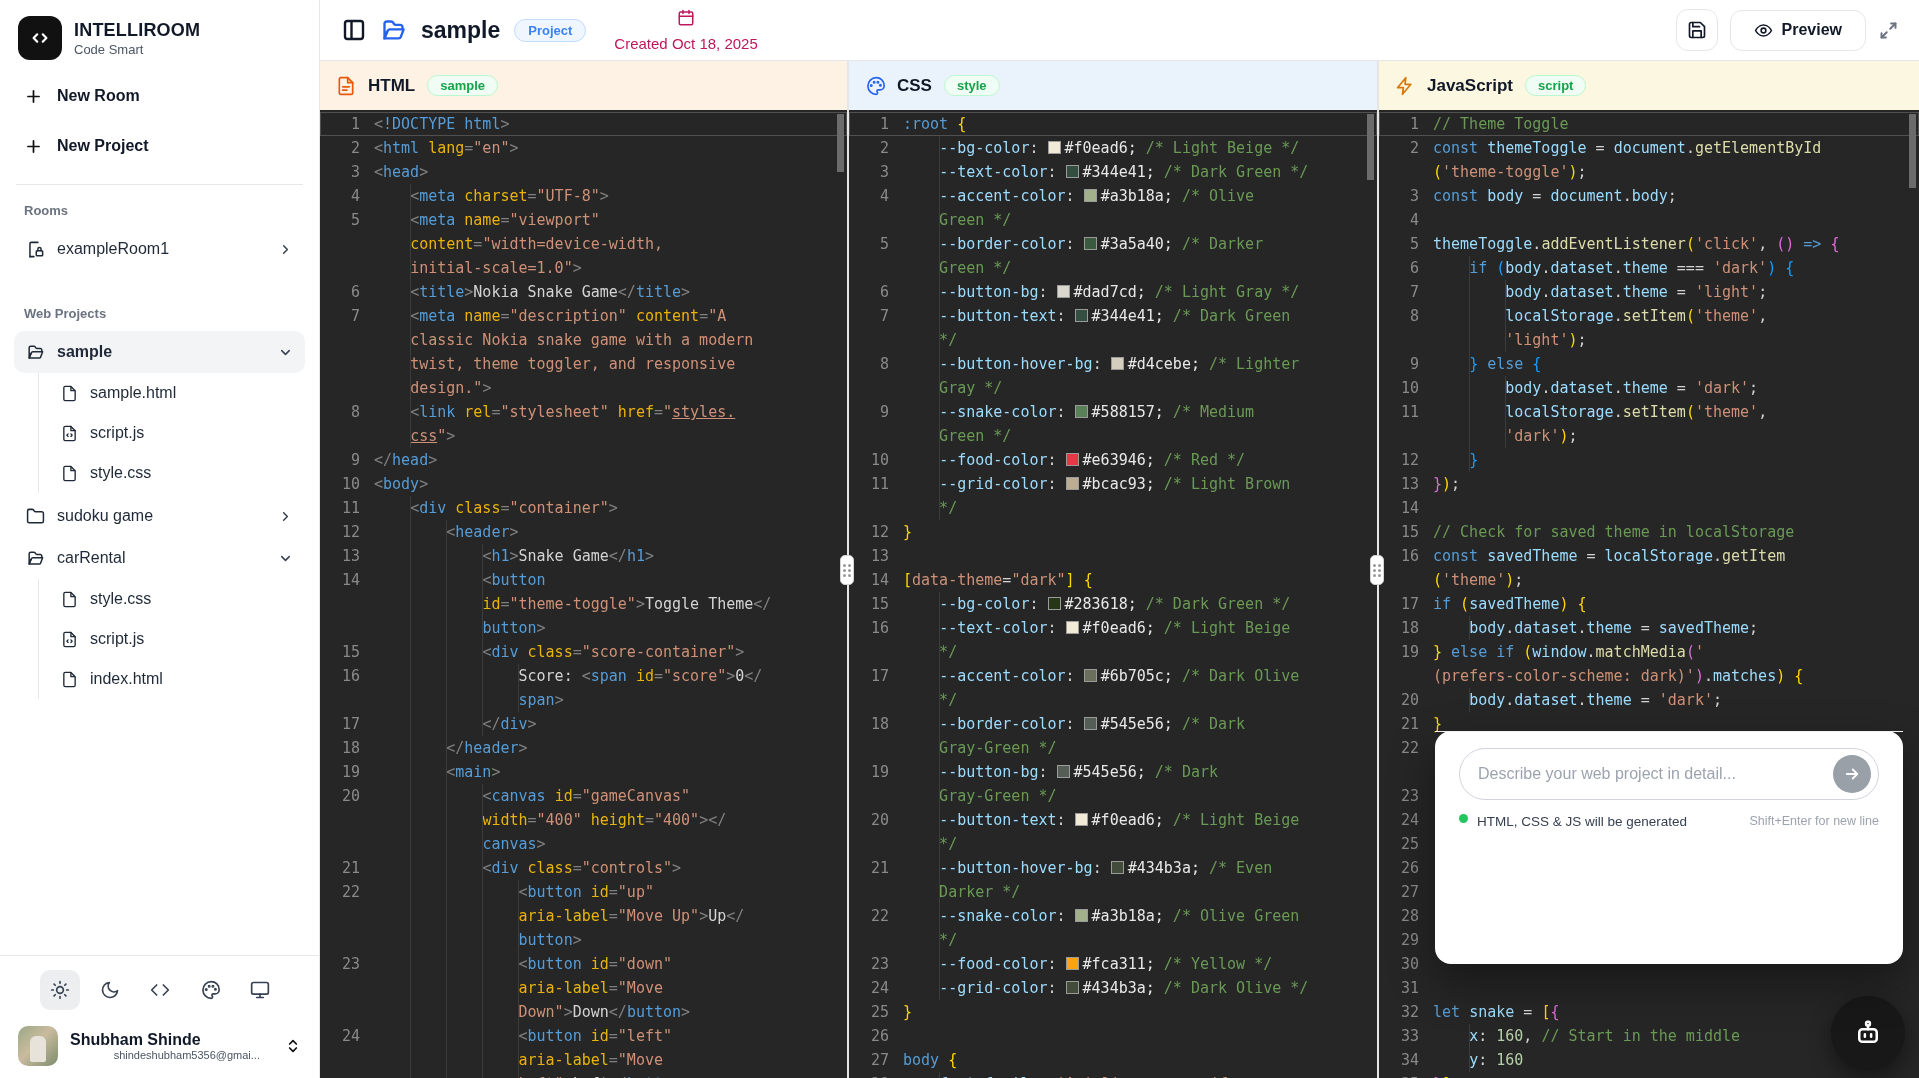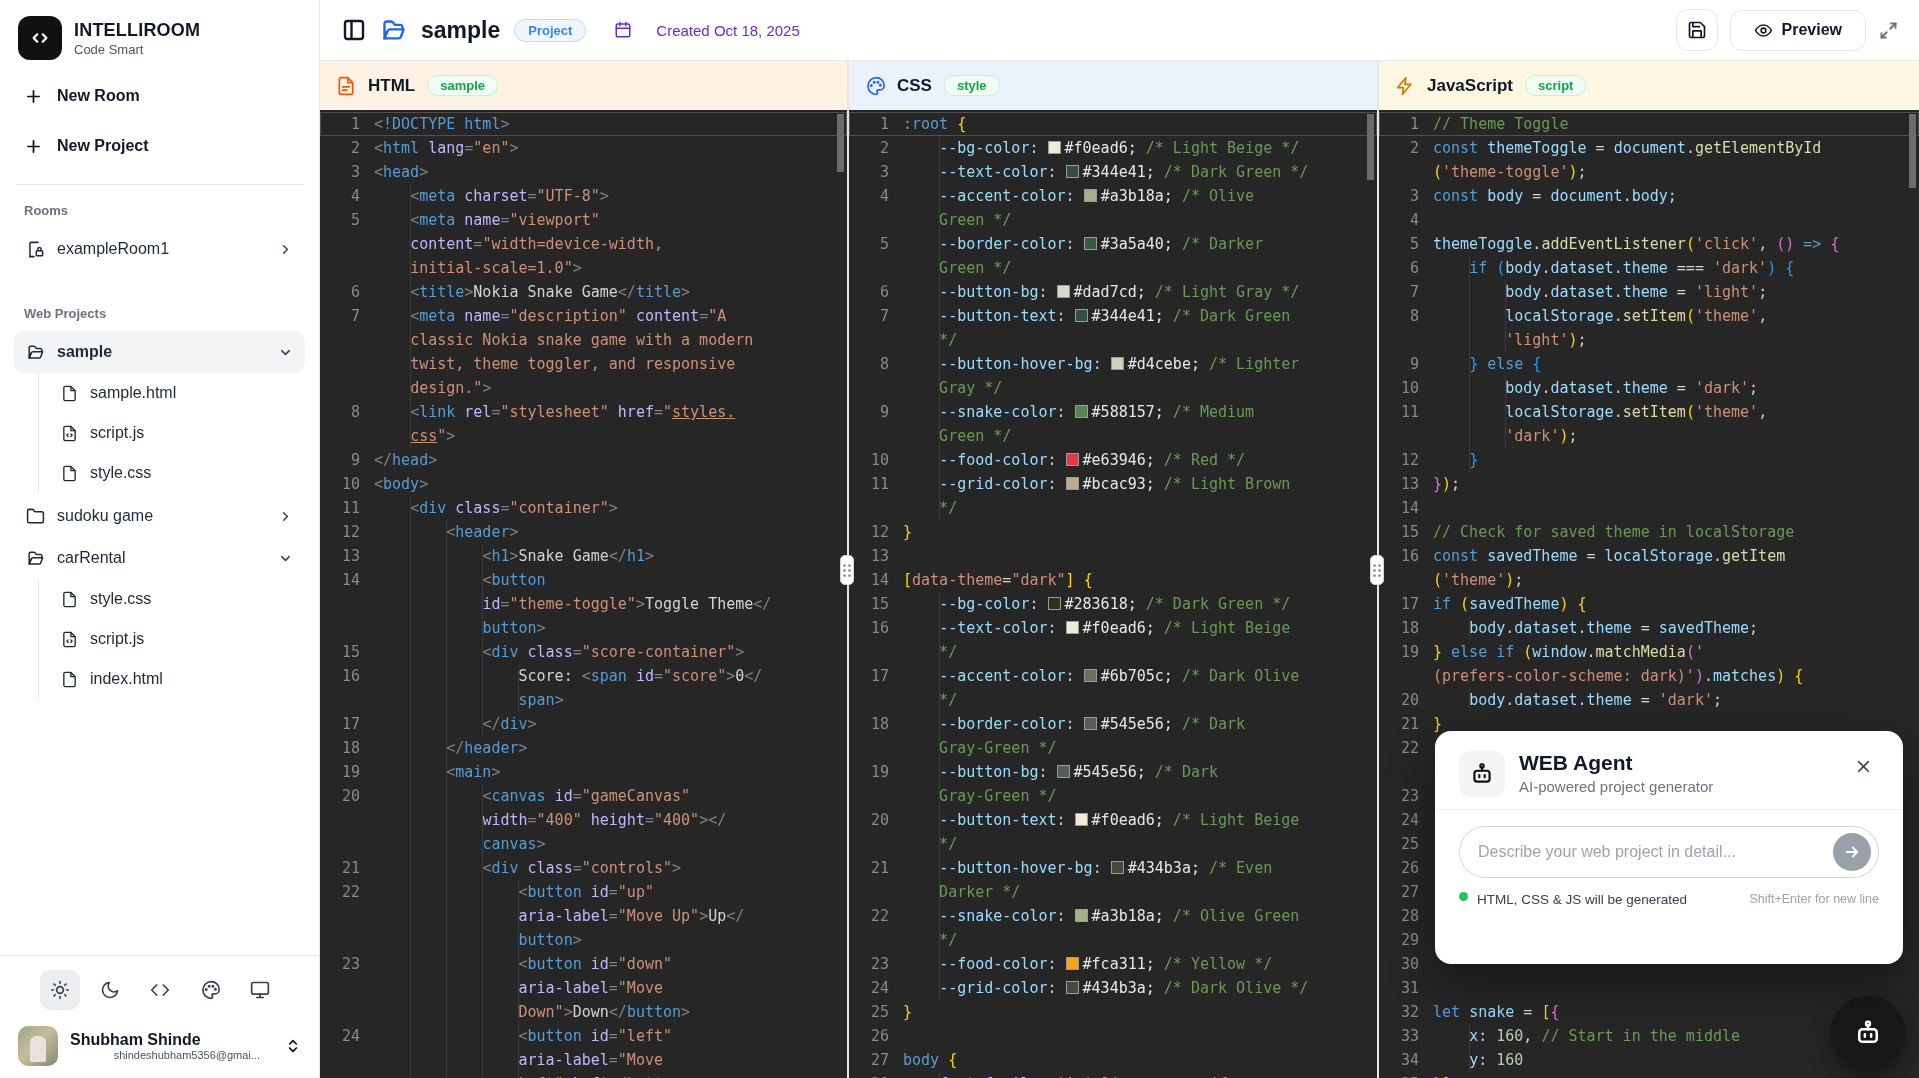--- a/index.html
+++ b/index.html
@@ -50,21 +50,21 @@
   .updown { color:#111; width:16px; height:16px; }
 
   
   .main { flex:1; display:flex; flex-direction:column; min-width:0; }
   .topbar { height:61px; border-bottom:1px solid #e5e7eb; display:flex; align-items:center;
     padding:0 20px 0 22px; gap:14px; background:#fff; }
   .topbar .ic-btn { background:none; border:none; cursor:pointer; display:flex; align-items:center; color:#111827; }
   .page-title { font-size:23px; font-weight:800; }
   .badge-blue { font-size:13px; color:#3b82f6; background:#eff6ff; border:1px solid #bfdbfe;
     border-radius:999px; padding:3px 13px; font-weight:600; }
-  .created { display:flex; align-items:center; gap:24px; color:#6d28d9; font-size:15px; margin-left:14px; }
+  .created { display:flex; align-items:center; gap:8px; color:#be185d; font-size:15px; margin-left:14px;flex-direction:column; }
   .topbar-right { margin-left:auto; display:flex; align-items:center; gap:12px; }
   .sq-btn { width:42px; height:42px; border:1px solid #e5e7eb; border-radius:12px; background:#fff;
     display:flex; align-items:center; justify-content:center; cursor:pointer; color:#111827; }
   .preview-btn { display:flex; align-items:center; gap:9px; border:1px solid #e5e7eb; border-radius:12px;
     background:#fff; padding:10px 23px; font-size:16px; font-weight:700; color:#111827; cursor:pointer; }
   .expand-btn { background:none; border:none; color:#6b7280; cursor:pointer; display:flex; }
 
   
   .panels { flex:1; display:flex; position:relative; min-height:0; }
   .panel { display:flex; flex-direction:column; min-width:0; }
@@ -79,21 +79,21 @@
   .badge-green { font-size:13px; color:#16a34a; background:#f0fdf4; border:1px solid #bbf7d0;
     border-radius:999px; padding:2px 12px; font-weight:600; }
   .panel-head svg { width:20px; height:20px; }
   .editor { flex:1; background:#262626; overflow:hidden; position:relative; padding-top:2px; }
   .crow { display:flex; height:24px; line-height:24px;
     font-family:"DejaVu Sans Mono","Liberation Mono",monospace; font-size:15px; white-space:pre; }
   .crow.hl { box-shadow: inset 0 0 0 1px #505050; }
   .ln { width:40px; text-align:right; margin-right:14px; color:#8a8a8a; flex-shrink:0; user-select:none; }
   .ct { flex:1; position:relative; }
   .ct i.guide { position:absolute; top:0; bottom:0; width:1px; background:#3b3b3b; }
-  .tk-t{color:#569cd6} .tk-a{color:#c4b5fd} .tk-s{color:#ce9178} .tk-p{color:#808080}
+  .tk-t{color:#569cd6} .tk-a{color:#eab308} .tk-s{color:#ce9178} .tk-p{color:#808080}
   .tk-w{color:#d4d4d4} .tk-c{color:#6a9955} .tk-u{color:#ce9178;text-decoration:underline}
   .tk-pr{color:#9cdcfe} .tk-v{color:#e8e8e8} .tk-sel{color:#569cd6} .tk-kw{color:#569cd6}
   .tk-vr{color:#9cdcfe} .tk-fn{color:#dcdcaa} .tk-num{color:#b5cea8}
   .tk-b1{color:#ffd700} .tk-b2{color:#da70d6} .tk-b3{color:#179fff}
   .swatch { display:inline-block; width:13px; height:13px; border:1px solid #9b9b9b;
     vertical-align:-1px; margin-right:4px; }
   .scroll-thumb { position:absolute; right:3px; top:4px; width:7px; background:#6b6b6b; }
   .p-html .scroll-thumb { height:58px; } .p-css .scroll-thumb { height:66px; } .p-js .scroll-thumb { height:74px; }
   .resize-handle { position:absolute; width:14px; height:30px; background:#fff; border:1px solid #d4d4d4;
     border-radius:5px; top:494px; display:flex; align-items:center; justify-content:center; cursor:col-resize; z-index:5; }
@@ -554,39 +554,20 @@
             <b></b>
             <b></b>
             <b></b>
             <b></b>
             <b></b>
             <b></b>
           </span>
       </div>
 
       <div class="agent-card">
-        <div class="agent-head">
-          <div class="agent-ic">
-            <svg viewBox="0 0 24 24" width="26" height="26" fill="none" stroke="currentColor" stroke-width="2" stroke-linecap="round" stroke-linejoin="round">
-                <rect x="5" y="9" width="14" height="10" rx="2.5"></rect>
-                <path d="M12 9V6"></path>
-                <rect x="10.5" y="3" width="3" height="3" rx="1"></rect>
-                <path d="M9.5 13v2M14.5 13v2"></path>
-              </svg>
-          </div>
-          <div>
-            <div class="agent-title">WEB Agent</div>
-            <div class="agent-sub">AI-powered project generator</div>
-          </div>
-          <button class="agent-close">
-            <svg viewBox="0 0 24 24" width="19" height="19" fill="none" stroke="currentColor" stroke-width="2.2" stroke-linecap="round">
-                <path d="M18 6 6 18M6 6l12 12"></path>
-              </svg>
-          </button>
-        </div>
         <hr class="agent-divider">
         <div class="agent-input-row">
           <input class="agent-input" type="text" placeholder="Describe your web project in detail..." style="">
           <button class="send-btn">
             <svg viewBox="0 0 24 24" width="18" height="18" fill="none" stroke="currentColor" stroke-width="2.4" stroke-linecap="round" stroke-linejoin="round">
                 <path d="M5 12h14"></path>
                 <path d="m13 6 6 6-6 6"></path>
               </svg>
           </button>
         </div>

